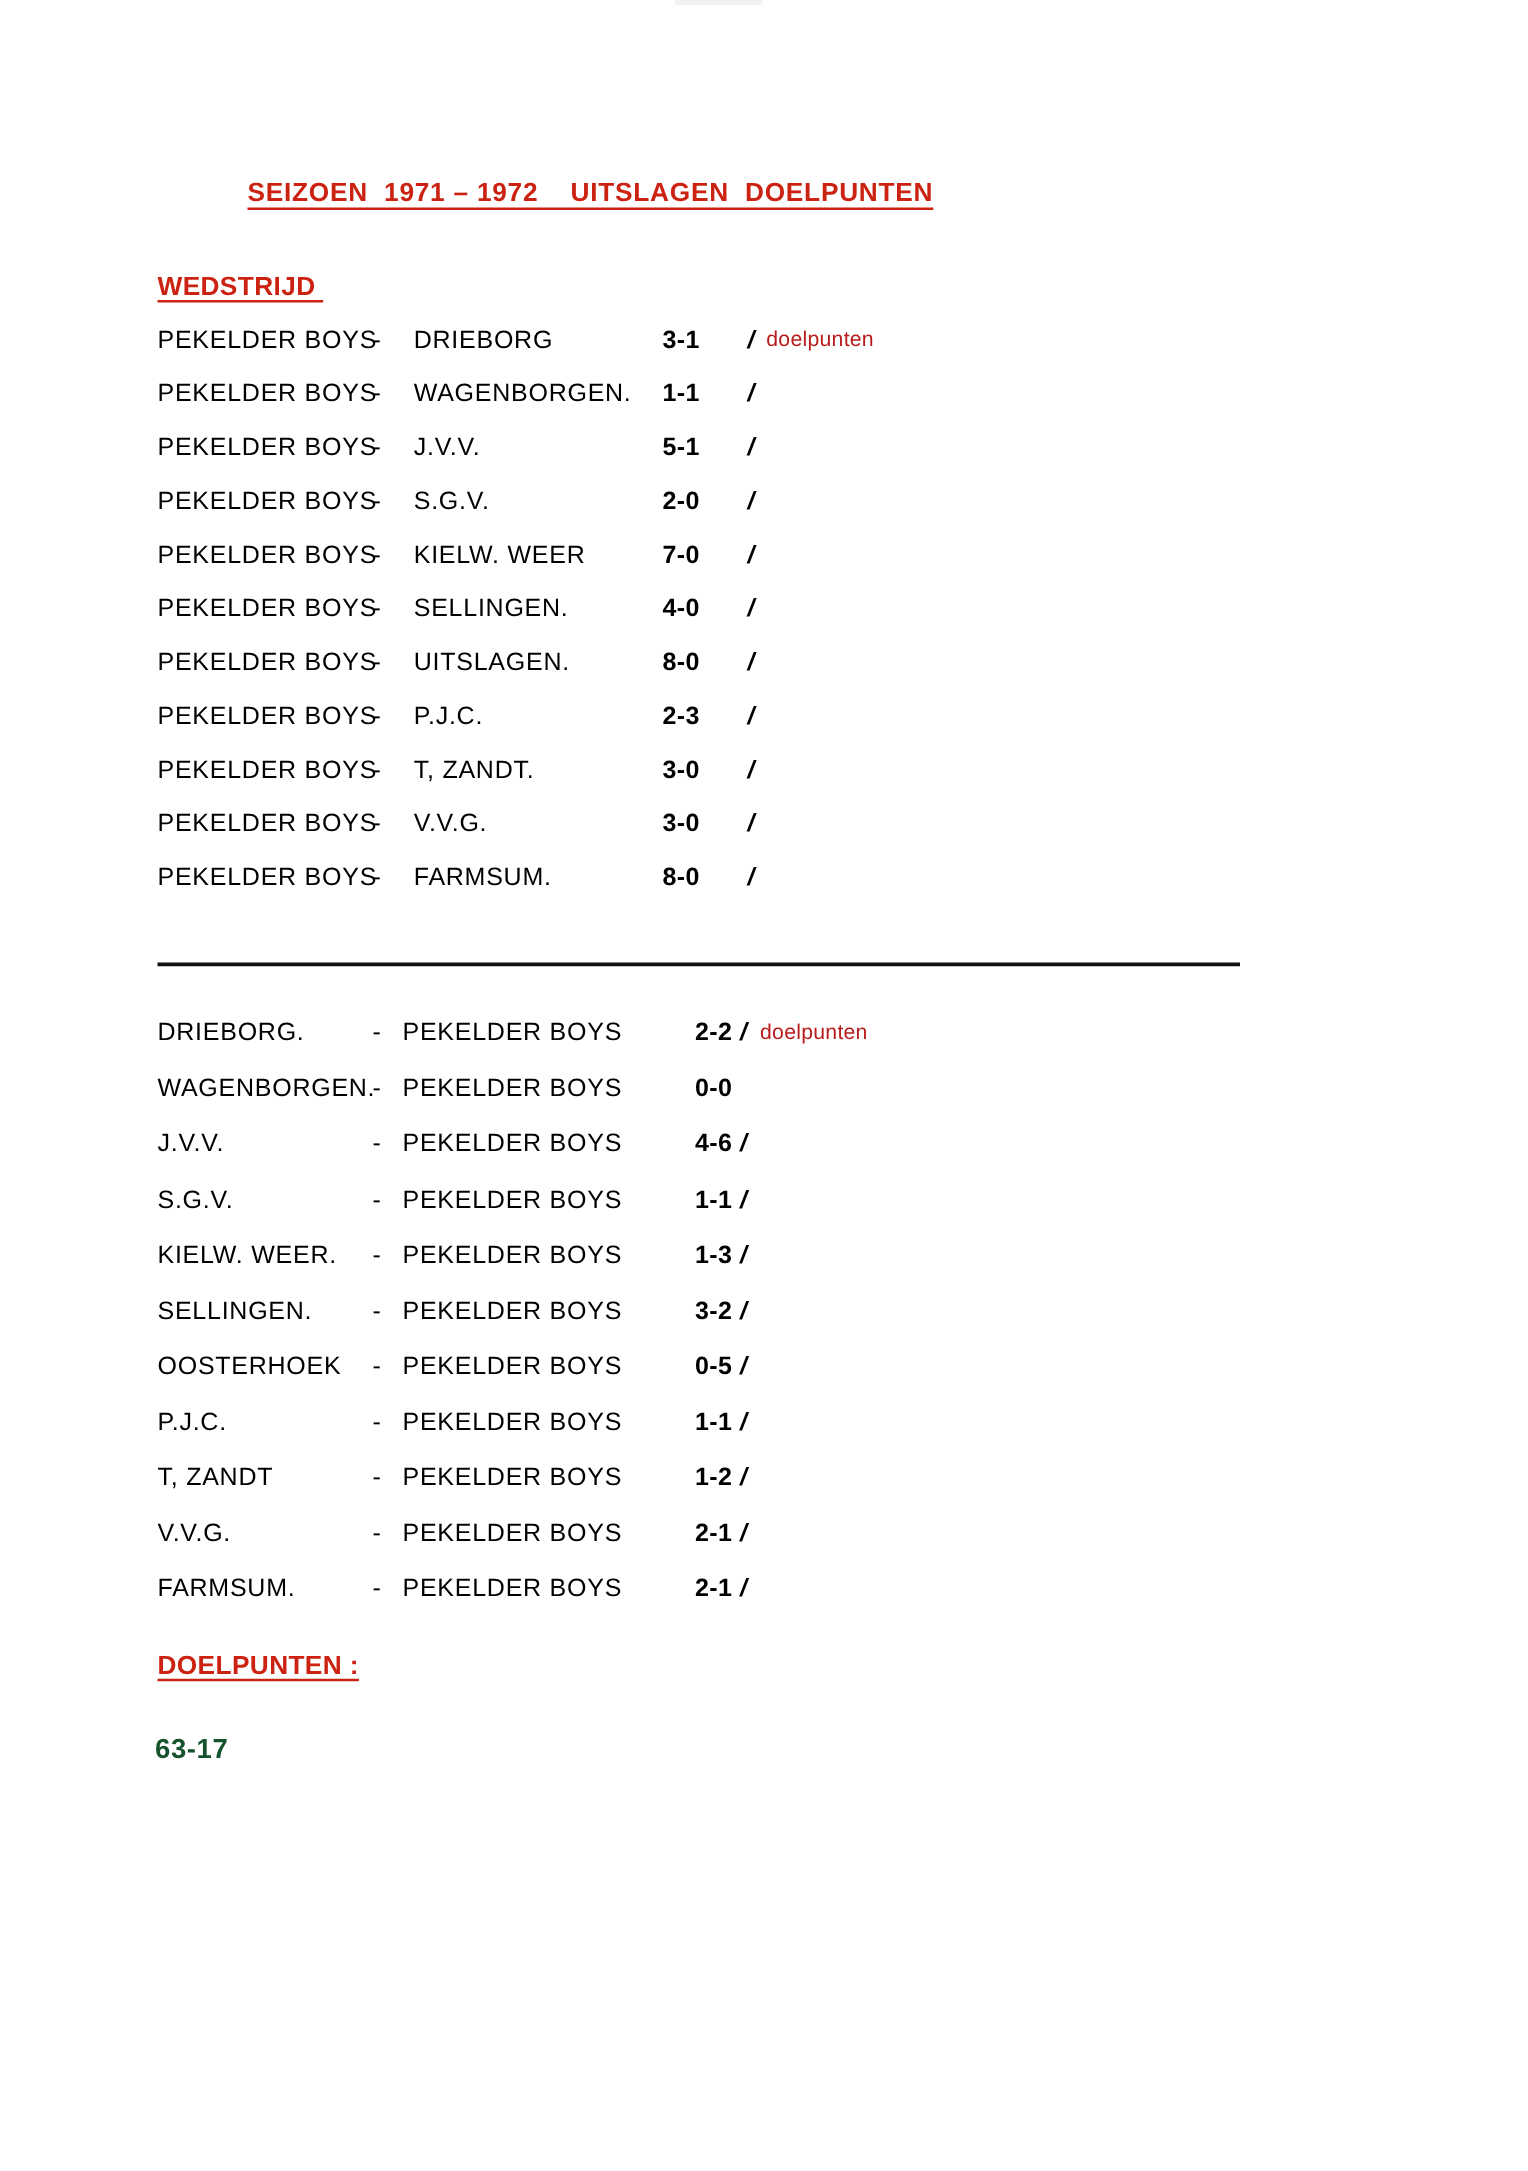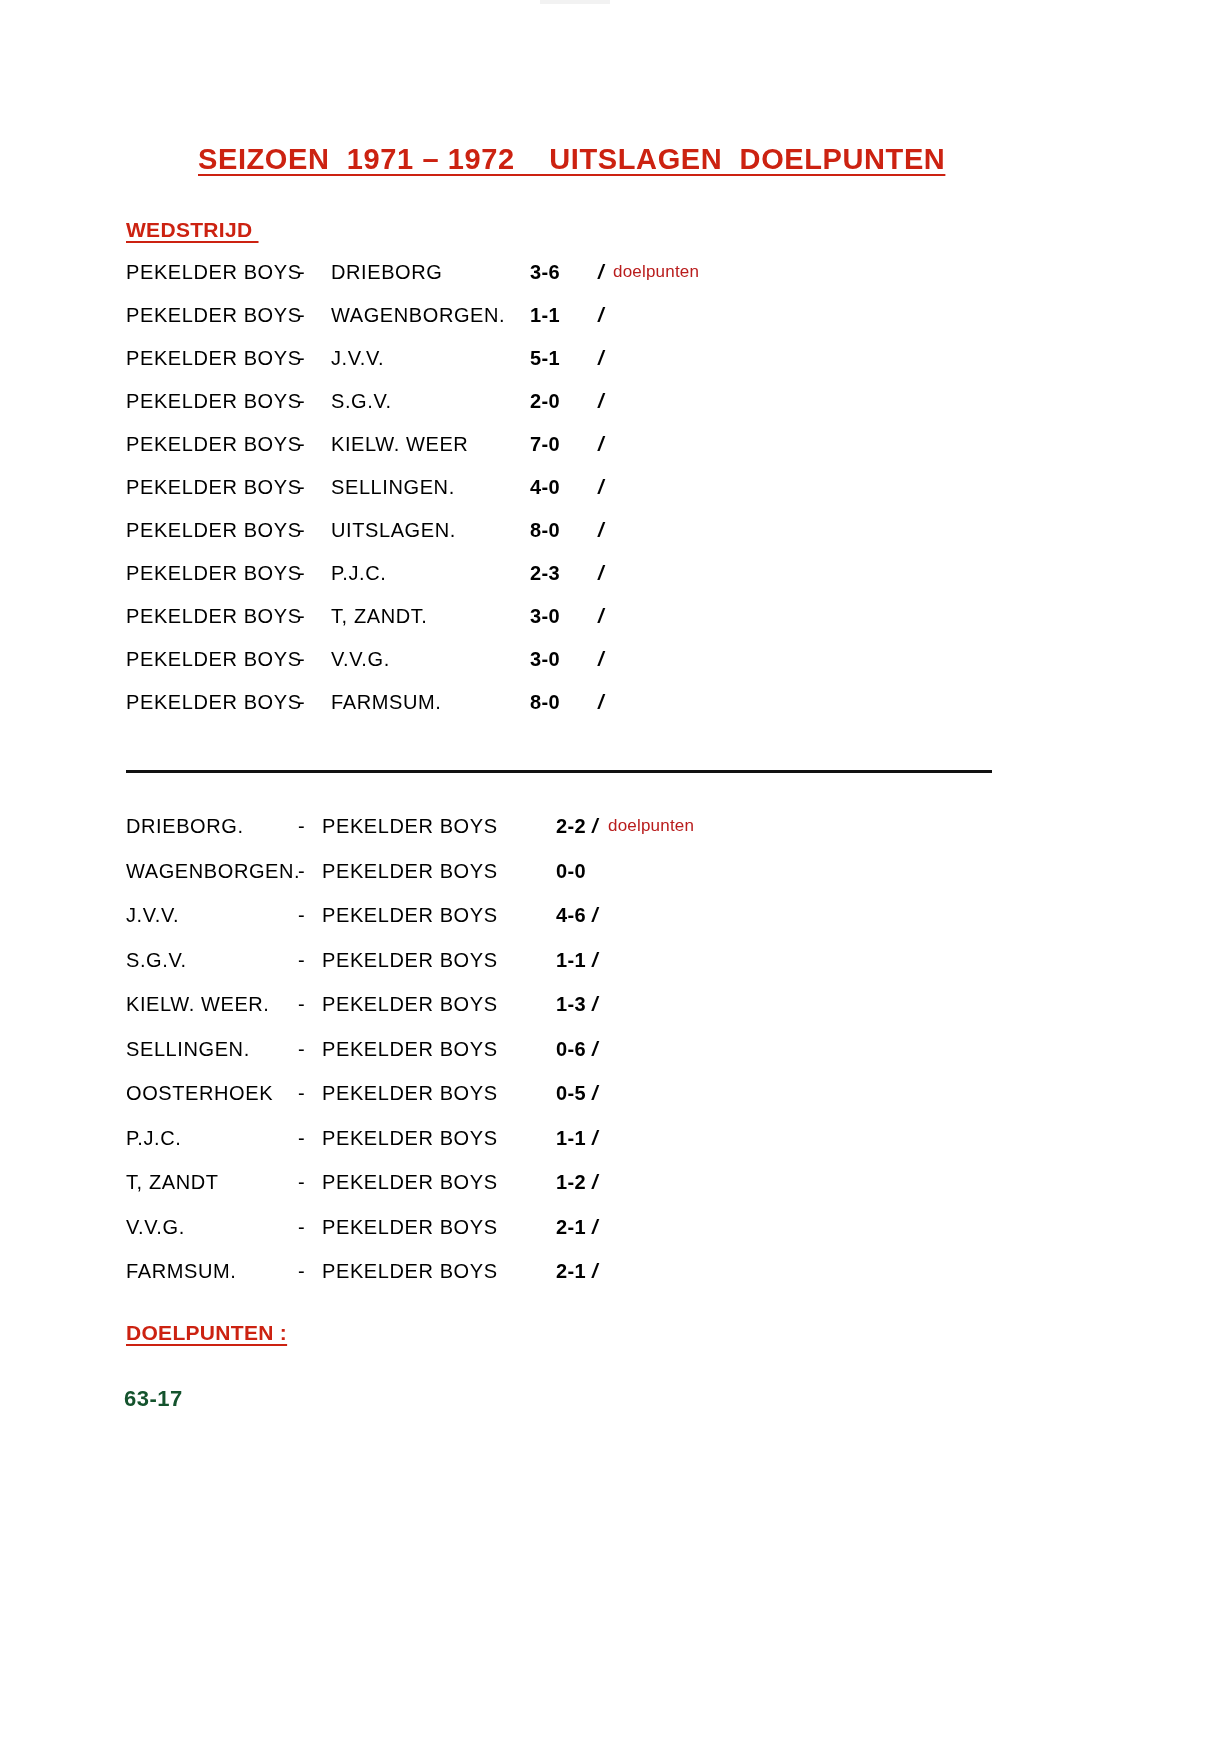--- a/index.html
+++ b/index.html
@@ -30,21 +30,21 @@
   .content {
     position: absolute;
     left: 0;
     top: 0;
     width: 1222px;
   }
   .doc-title {
     position: absolute;
     left: 198px;
     top: 143px;
-    font-size: 29px;
+    font-size: 21px;
     font-weight: bold;
     color: #cc2211;
     letter-spacing: 0.6px;
     text-decoration: underline;
     text-underline-offset: 5px;
     white-space: pre;
   }
   .section-heading {
     position: absolute;
     left: 126px;
@@ -147,21 +147,21 @@
 
     <div class="doc-title">SEIZOEN  1971 – 1972    UITSLAGEN  DOELPUNTEN</div>
 
     <div class="section-heading" id="wedstrijd-heading">WEDSTRIJD </div>
 
     <div id="home-match-list">
         <div class="match-row t1" style="top: 261px;">
           <span class="team-home">PEKELDER  BOYS</span>
           <span class="sep-dash">-</span>
           <span class="team-away">DRIEBORG</span>
-          <span class="score">3-6</span>
+          <span class="score">3-1</span>
           <span class="slash">/</span>
           <span class="goal-note">doelpunten</span>
         </div>
         <div class="match-row t1" style="top: 304px;">
           <span class="team-home">PEKELDER  BOYS</span>
           <span class="sep-dash">-</span>
           <span class="team-away">WAGENBORGEN.</span>
           <span class="score">1-1</span>
           <span class="slash">/</span>
           <span class="goal-note"></span>
@@ -280,21 +280,21 @@
           <span class="sep-dash">-</span>
           <span class="team-away">PEKELDER  BOYS</span>
           <span class="score">1-3</span>
           <span class="slash">/</span>
           <span class="goal-note"></span>
         </div>
         <div class="match-row t2" style="top: 1037.5px;">
           <span class="team-home">SELLINGEN.</span>
           <span class="sep-dash">-</span>
           <span class="team-away">PEKELDER  BOYS</span>
-          <span class="score">0-6</span>
+          <span class="score">3-2</span>
           <span class="slash">/</span>
           <span class="goal-note"></span>
         </div>
         <div class="match-row t2" style="top: 1082px;">
           <span class="team-home">OOSTERHOEK</span>
           <span class="sep-dash">-</span>
           <span class="team-away">PEKELDER  BOYS</span>
           <span class="score">0-5</span>
           <span class="slash">/</span>
           <span class="goal-note"></span>

